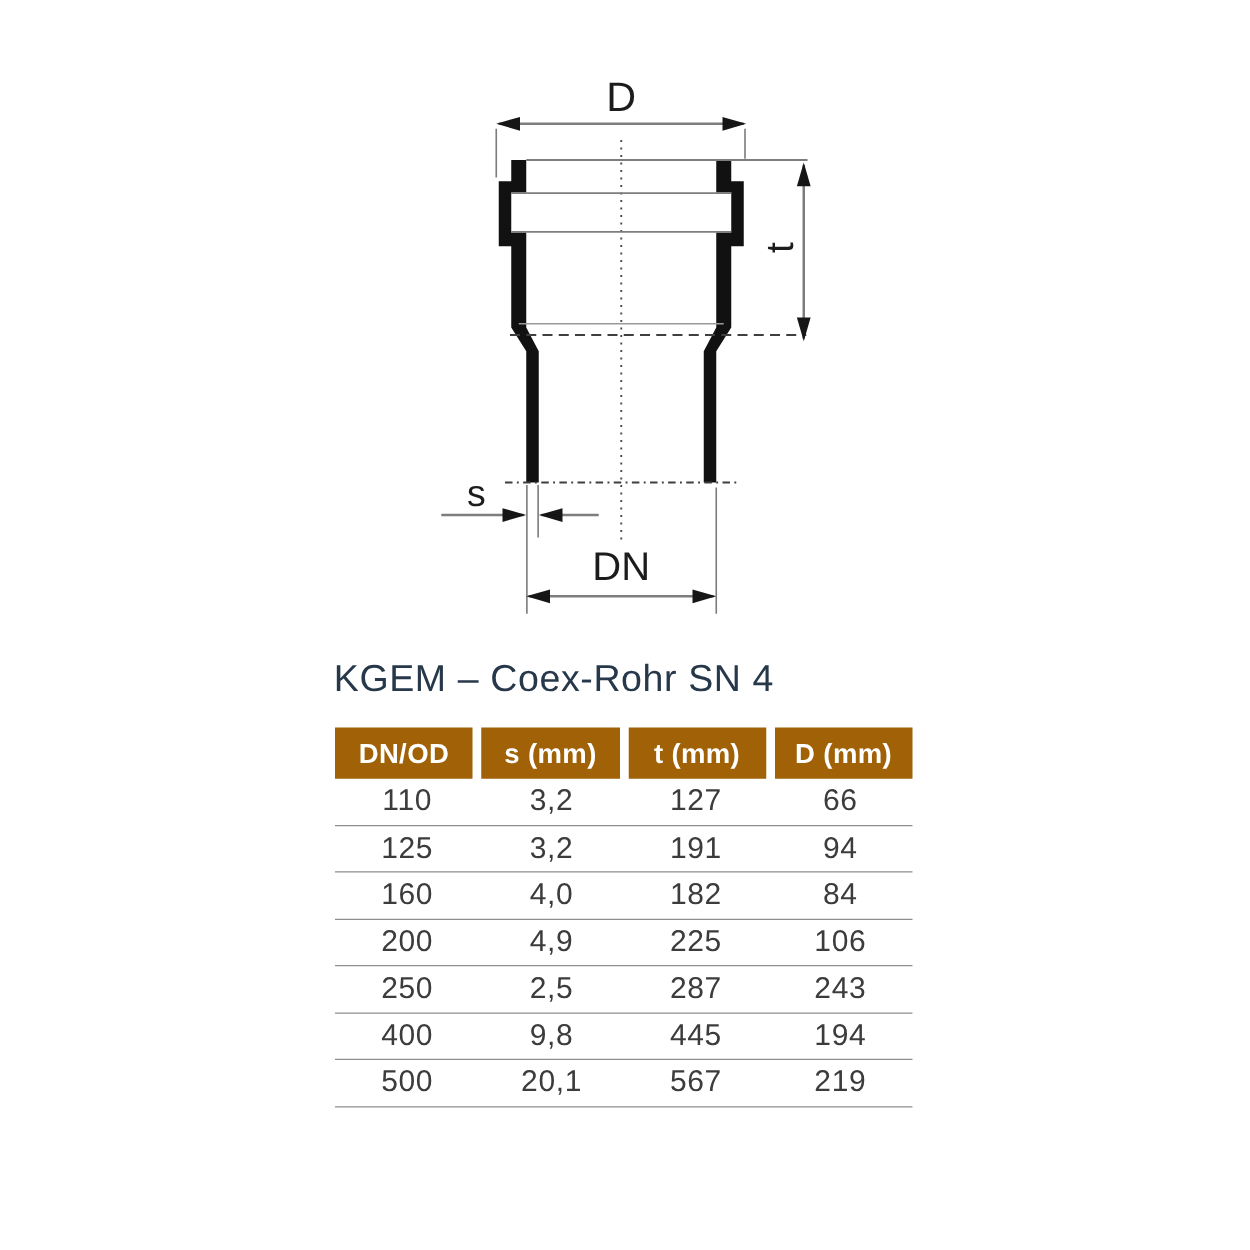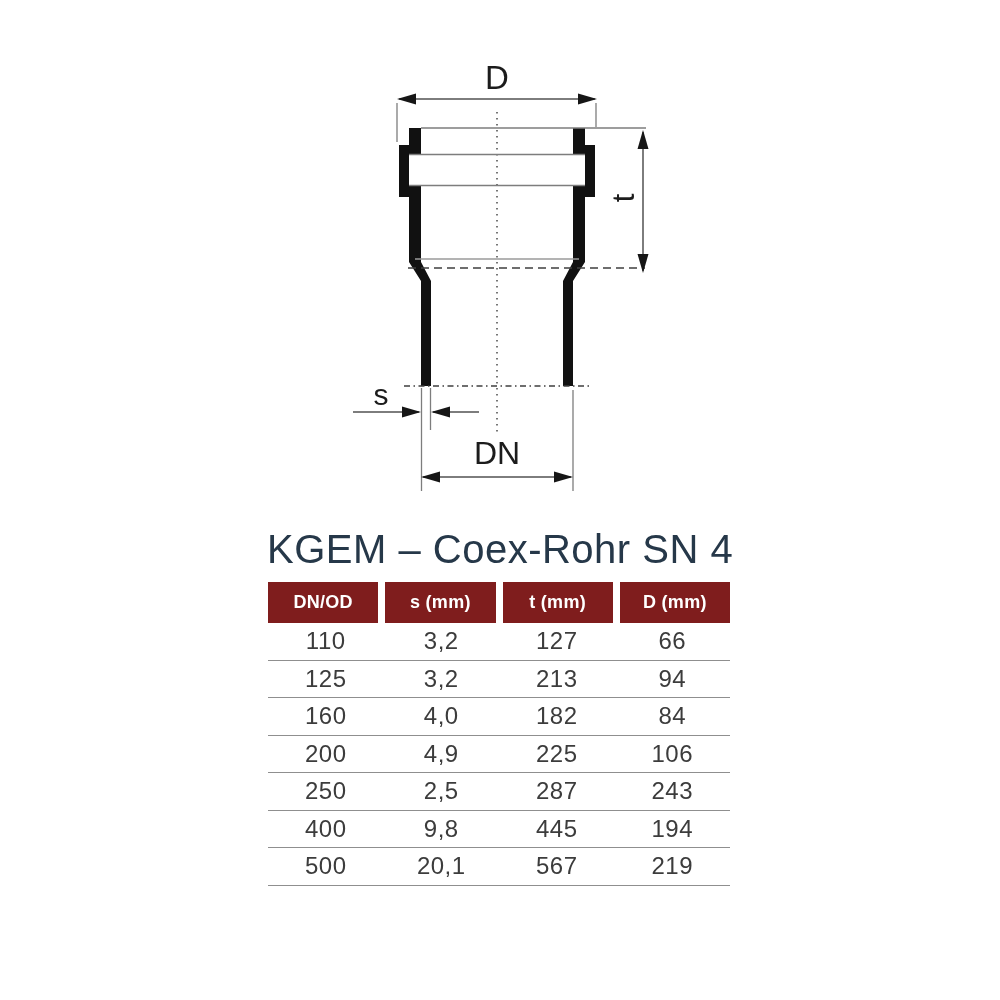--- a/index.html
+++ b/index.html
@@ -4,27 +4,27 @@
 <style>
   html,body{margin:0;padding:0;background:#ffffff;}
   #canvas{
     position:relative;width:1000px;height:1000px;background:#ffffff;
     font-family:"Liberation Sans",sans-serif;overflow:hidden;
   }
   #drawing{position:absolute;left:0;top:0;}
   .dim-label{font-family:"Liberation Sans",sans-serif;fill:#1c1c1c;}
   #section-title{
     position:absolute;left:267px;top:527px;width:480px;
-    font-size:40px;letter-spacing:.5px;color:#263849;white-space:nowrap;
+    font-size:30px;letter-spacing:.5px;color:#263849;white-space:nowrap;
   }
   #spec-table{position:absolute;left:268px;top:582px;width:462px;}
   .thead{display:flex;gap:7px;}
   .th{
-    flex:1;height:41px;line-height:41px;background:#7f1d1d;color:#ffffff;
-    font-size:18px;font-weight:bold;text-align:center;letter-spacing:.3px;
+    flex:1;height:41px;line-height:41px;background:#a16207;color:#ffffff;
+    font-size:22px;font-weight:bold;text-align:center;letter-spacing:.3px;
   }
   .tbody{width:100%;}
   .tr{
     display:flex;height:37.5px;box-sizing:border-box;
     border-bottom:1.5px solid #8f8f8f;align-items:center;
   }
   .td{
     flex:1;text-align:center;font-size:24px;color:#3c3c3c;letter-spacing:.5px;
   }
 </style>
@@ -102,21 +102,21 @@
     <div class="tbody">
       <div class="tr">
         <div class="td">110</div>
         <div class="td">3,2</div>
         <div class="td">127</div>
         <div class="td">66</div>
       </div>
       <div class="tr">
         <div class="td">125</div>
         <div class="td">3,2</div>
-        <div class="td">213</div>
+        <div class="td">191</div>
         <div class="td">94</div>
       </div>
       <div class="tr">
         <div class="td">160</div>
         <div class="td">4,0</div>
         <div class="td">182</div>
         <div class="td">84</div>
       </div>
       <div class="tr">
         <div class="td">200</div>

